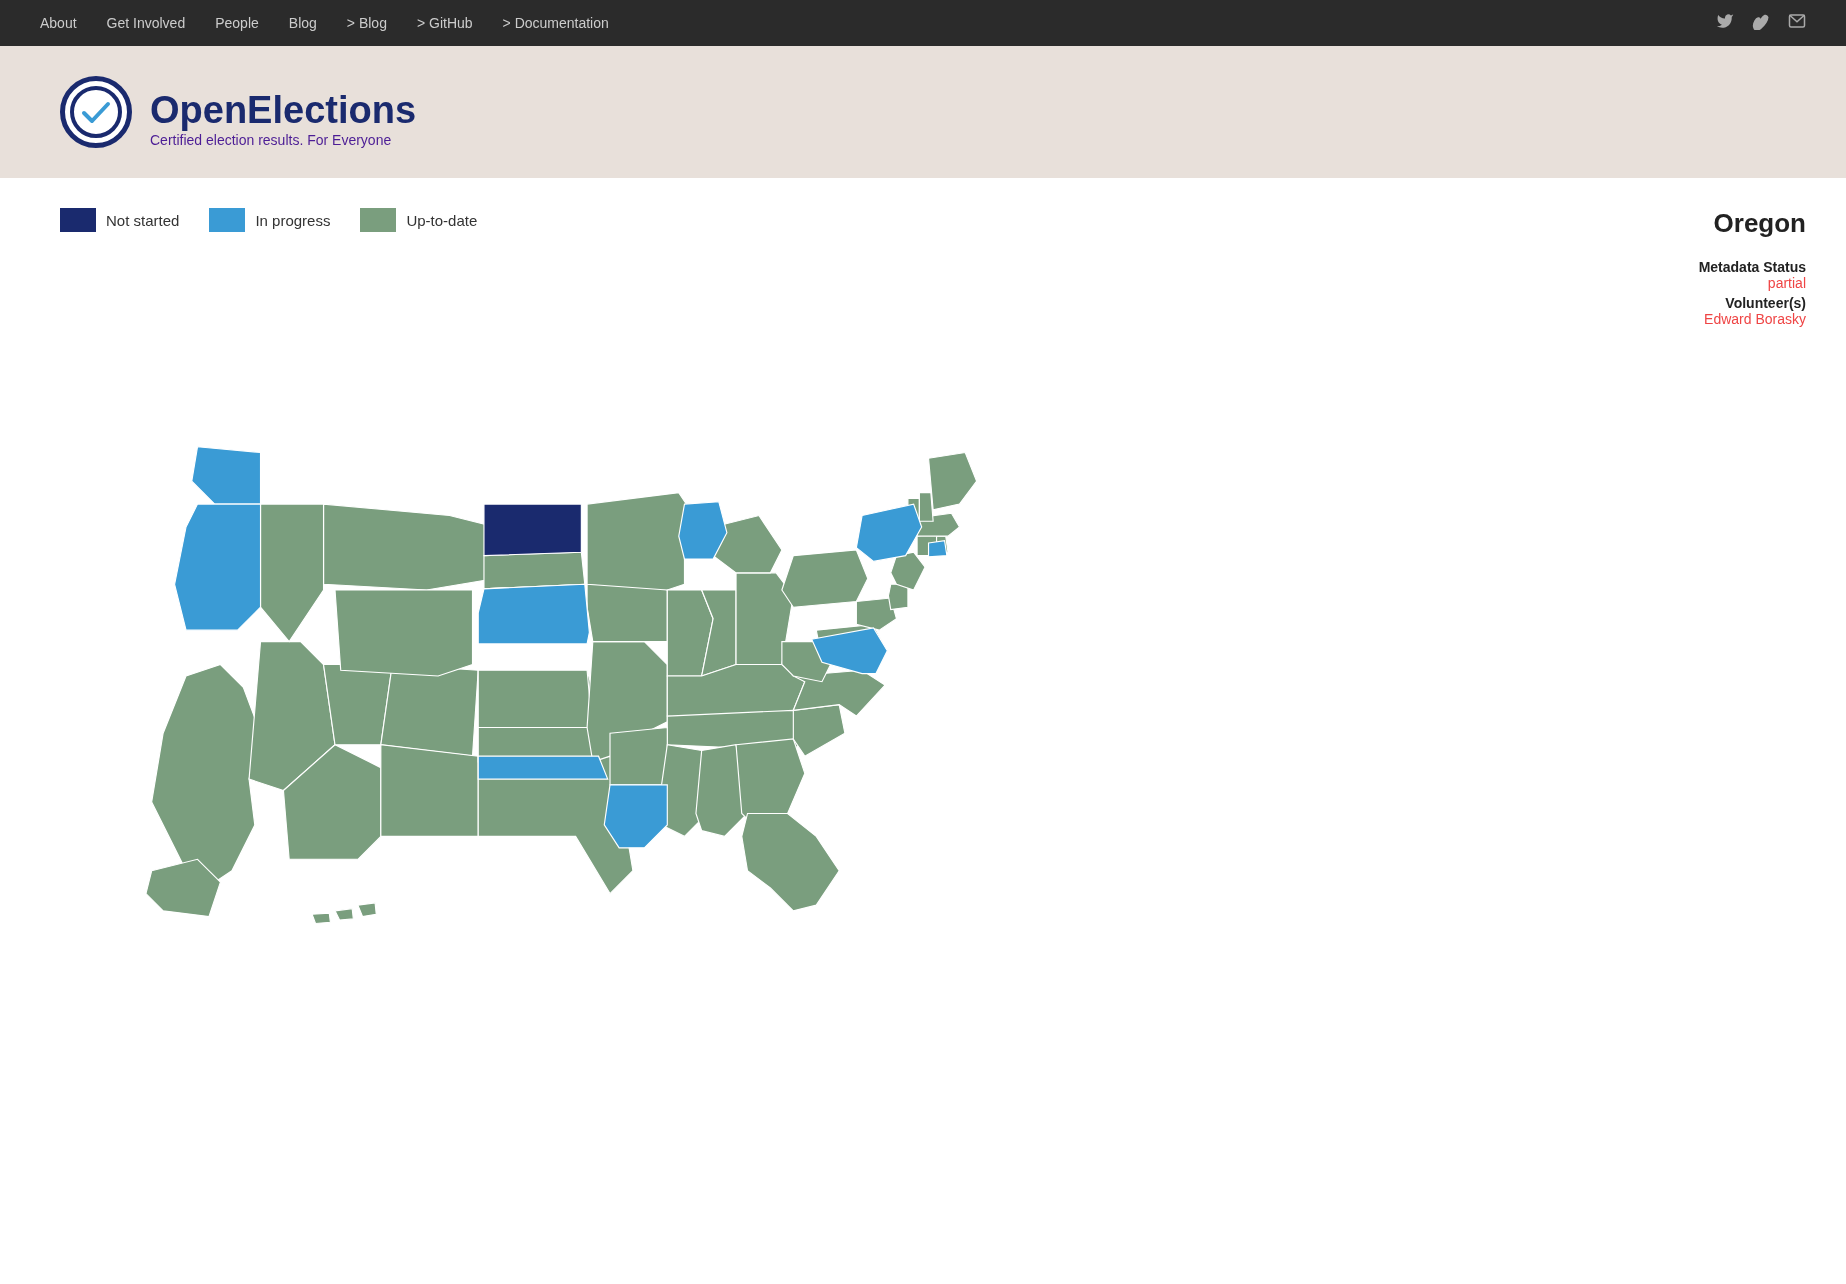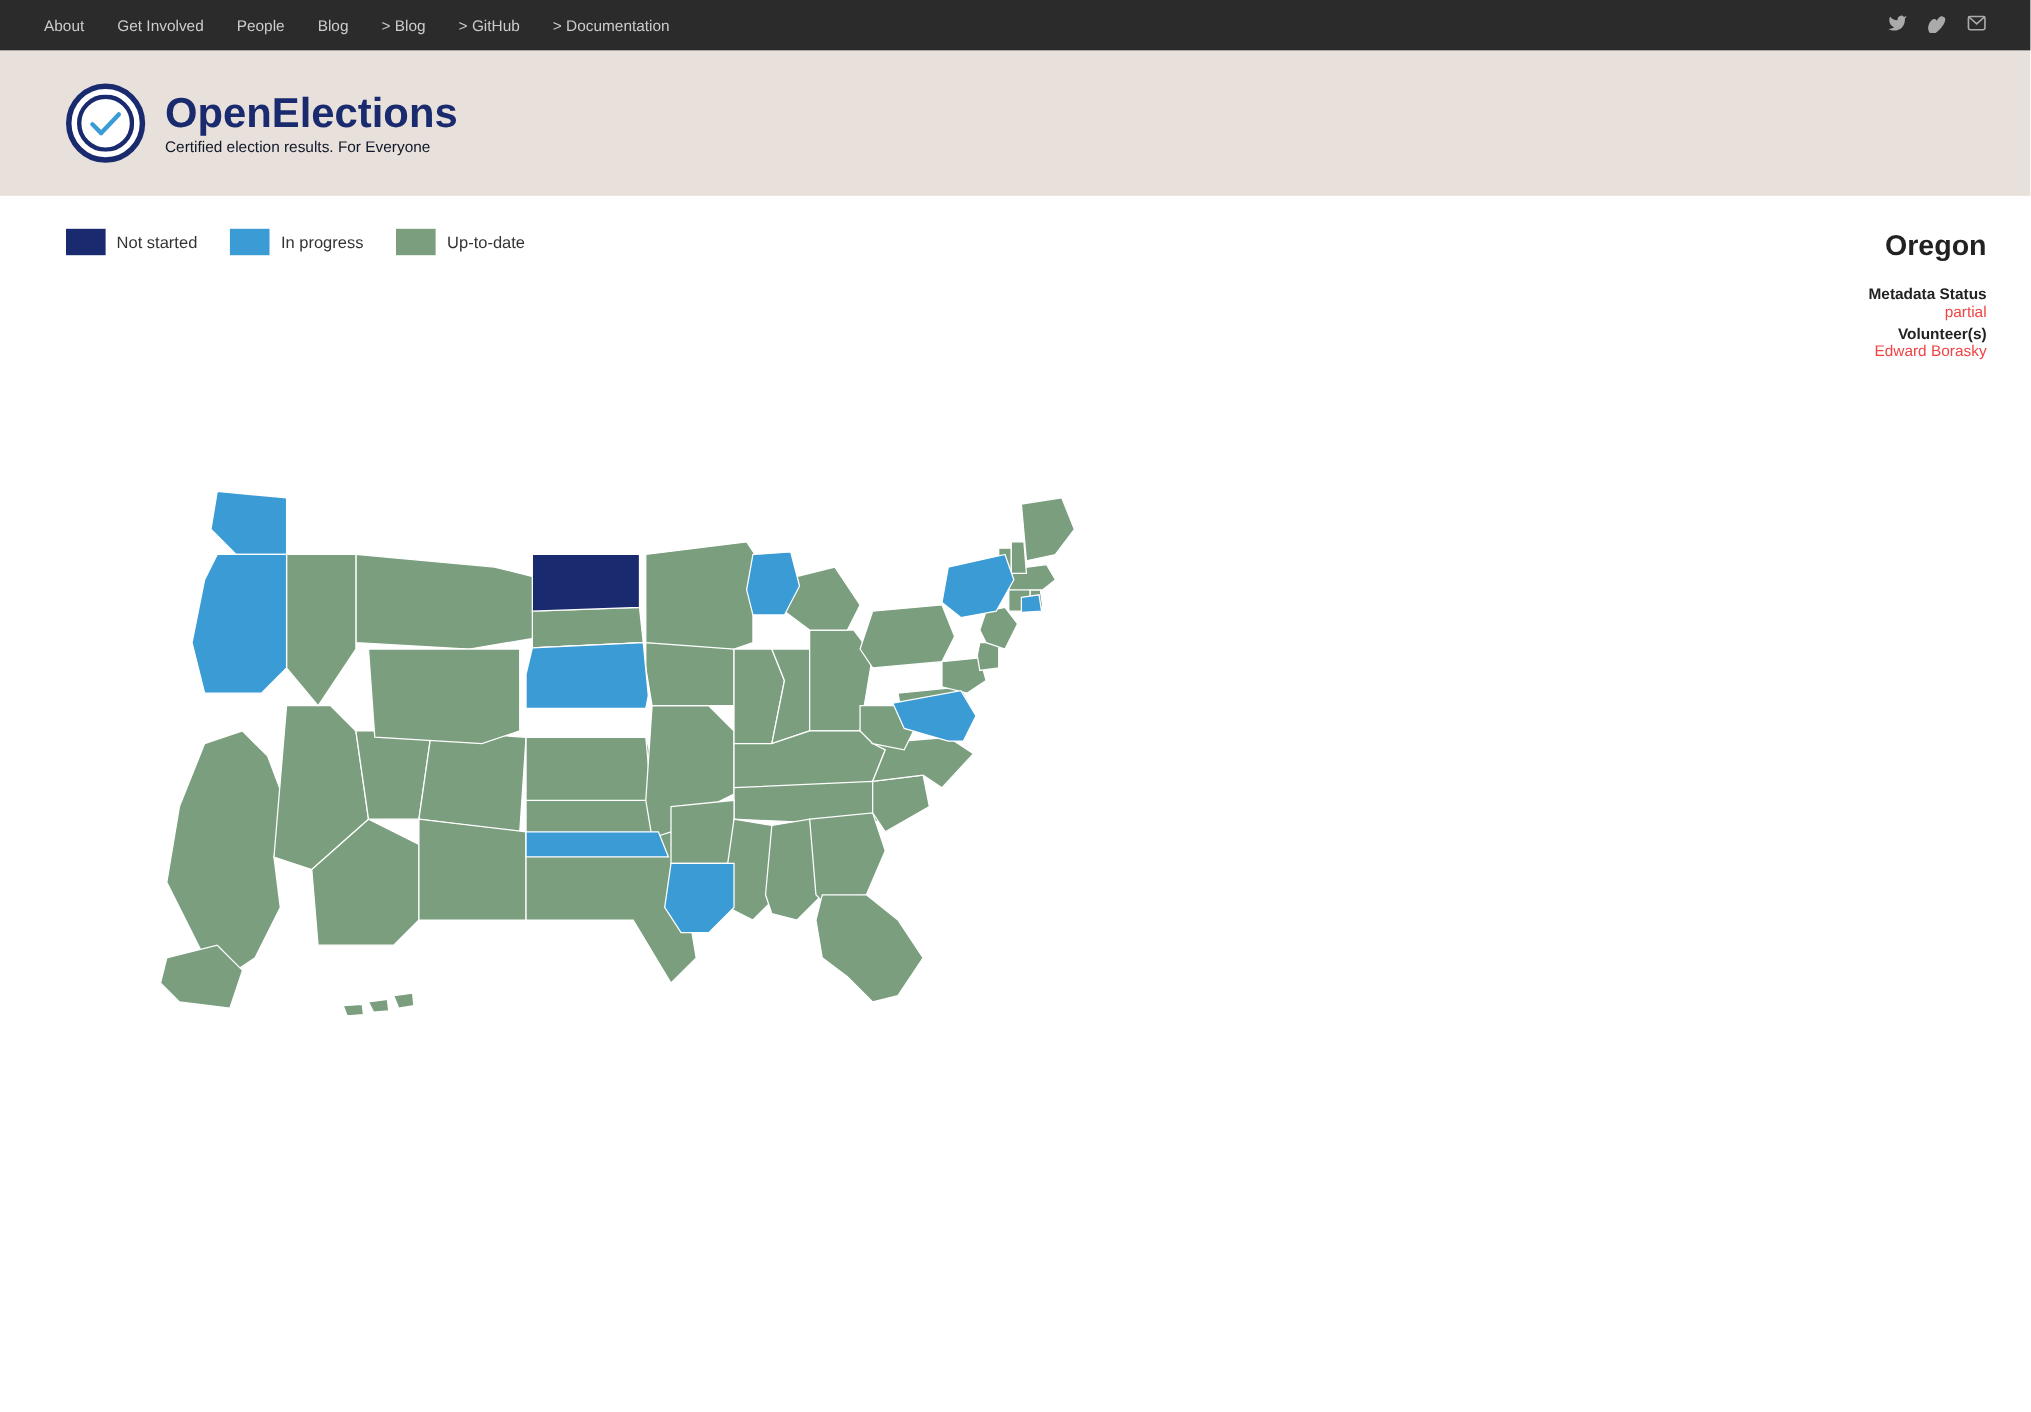--- a/index.html
+++ b/index.html
@@ -23,21 +23,21 @@
       font-family: Arial, sans-serif;
     }
     .nav-icons { display: flex; gap: 18px; align-items: center; }
     .nav-icon { color: #aaa; font-size: 16px; cursor: pointer; }
 
     
     .header-banner {
       background: #e8e0da;
       padding: 30px 40px 30px 60px;
       display: flex;
-      align-items: center;
+      align-items: flex-end;
     }
     .logo-circle {
       width: 72px;
       height: 72px;
       border-radius: 50%;
       border: 5px solid #1a2a6e;
       display: flex;
       align-items: center;
       justify-content: center;
       margin-right: 18px;
@@ -46,21 +46,21 @@
     }
     .logo-text h1 {
       font-size: 38px;
       color: #1a2a6e;
       font-family: Arial, sans-serif;
       font-weight: bold;
       line-height: 1.1;
     }
     .logo-text p {
       font-size: 14px;
-      color: #0f172a;
+      color: #4c1d95;
       font-family: Arial, sans-serif;
     }
 
     
     .main-content {
       display: flex;
       padding: 30px 40px 40px 60px;
     }
     .map-section { flex: 1; }
     .page-title {

